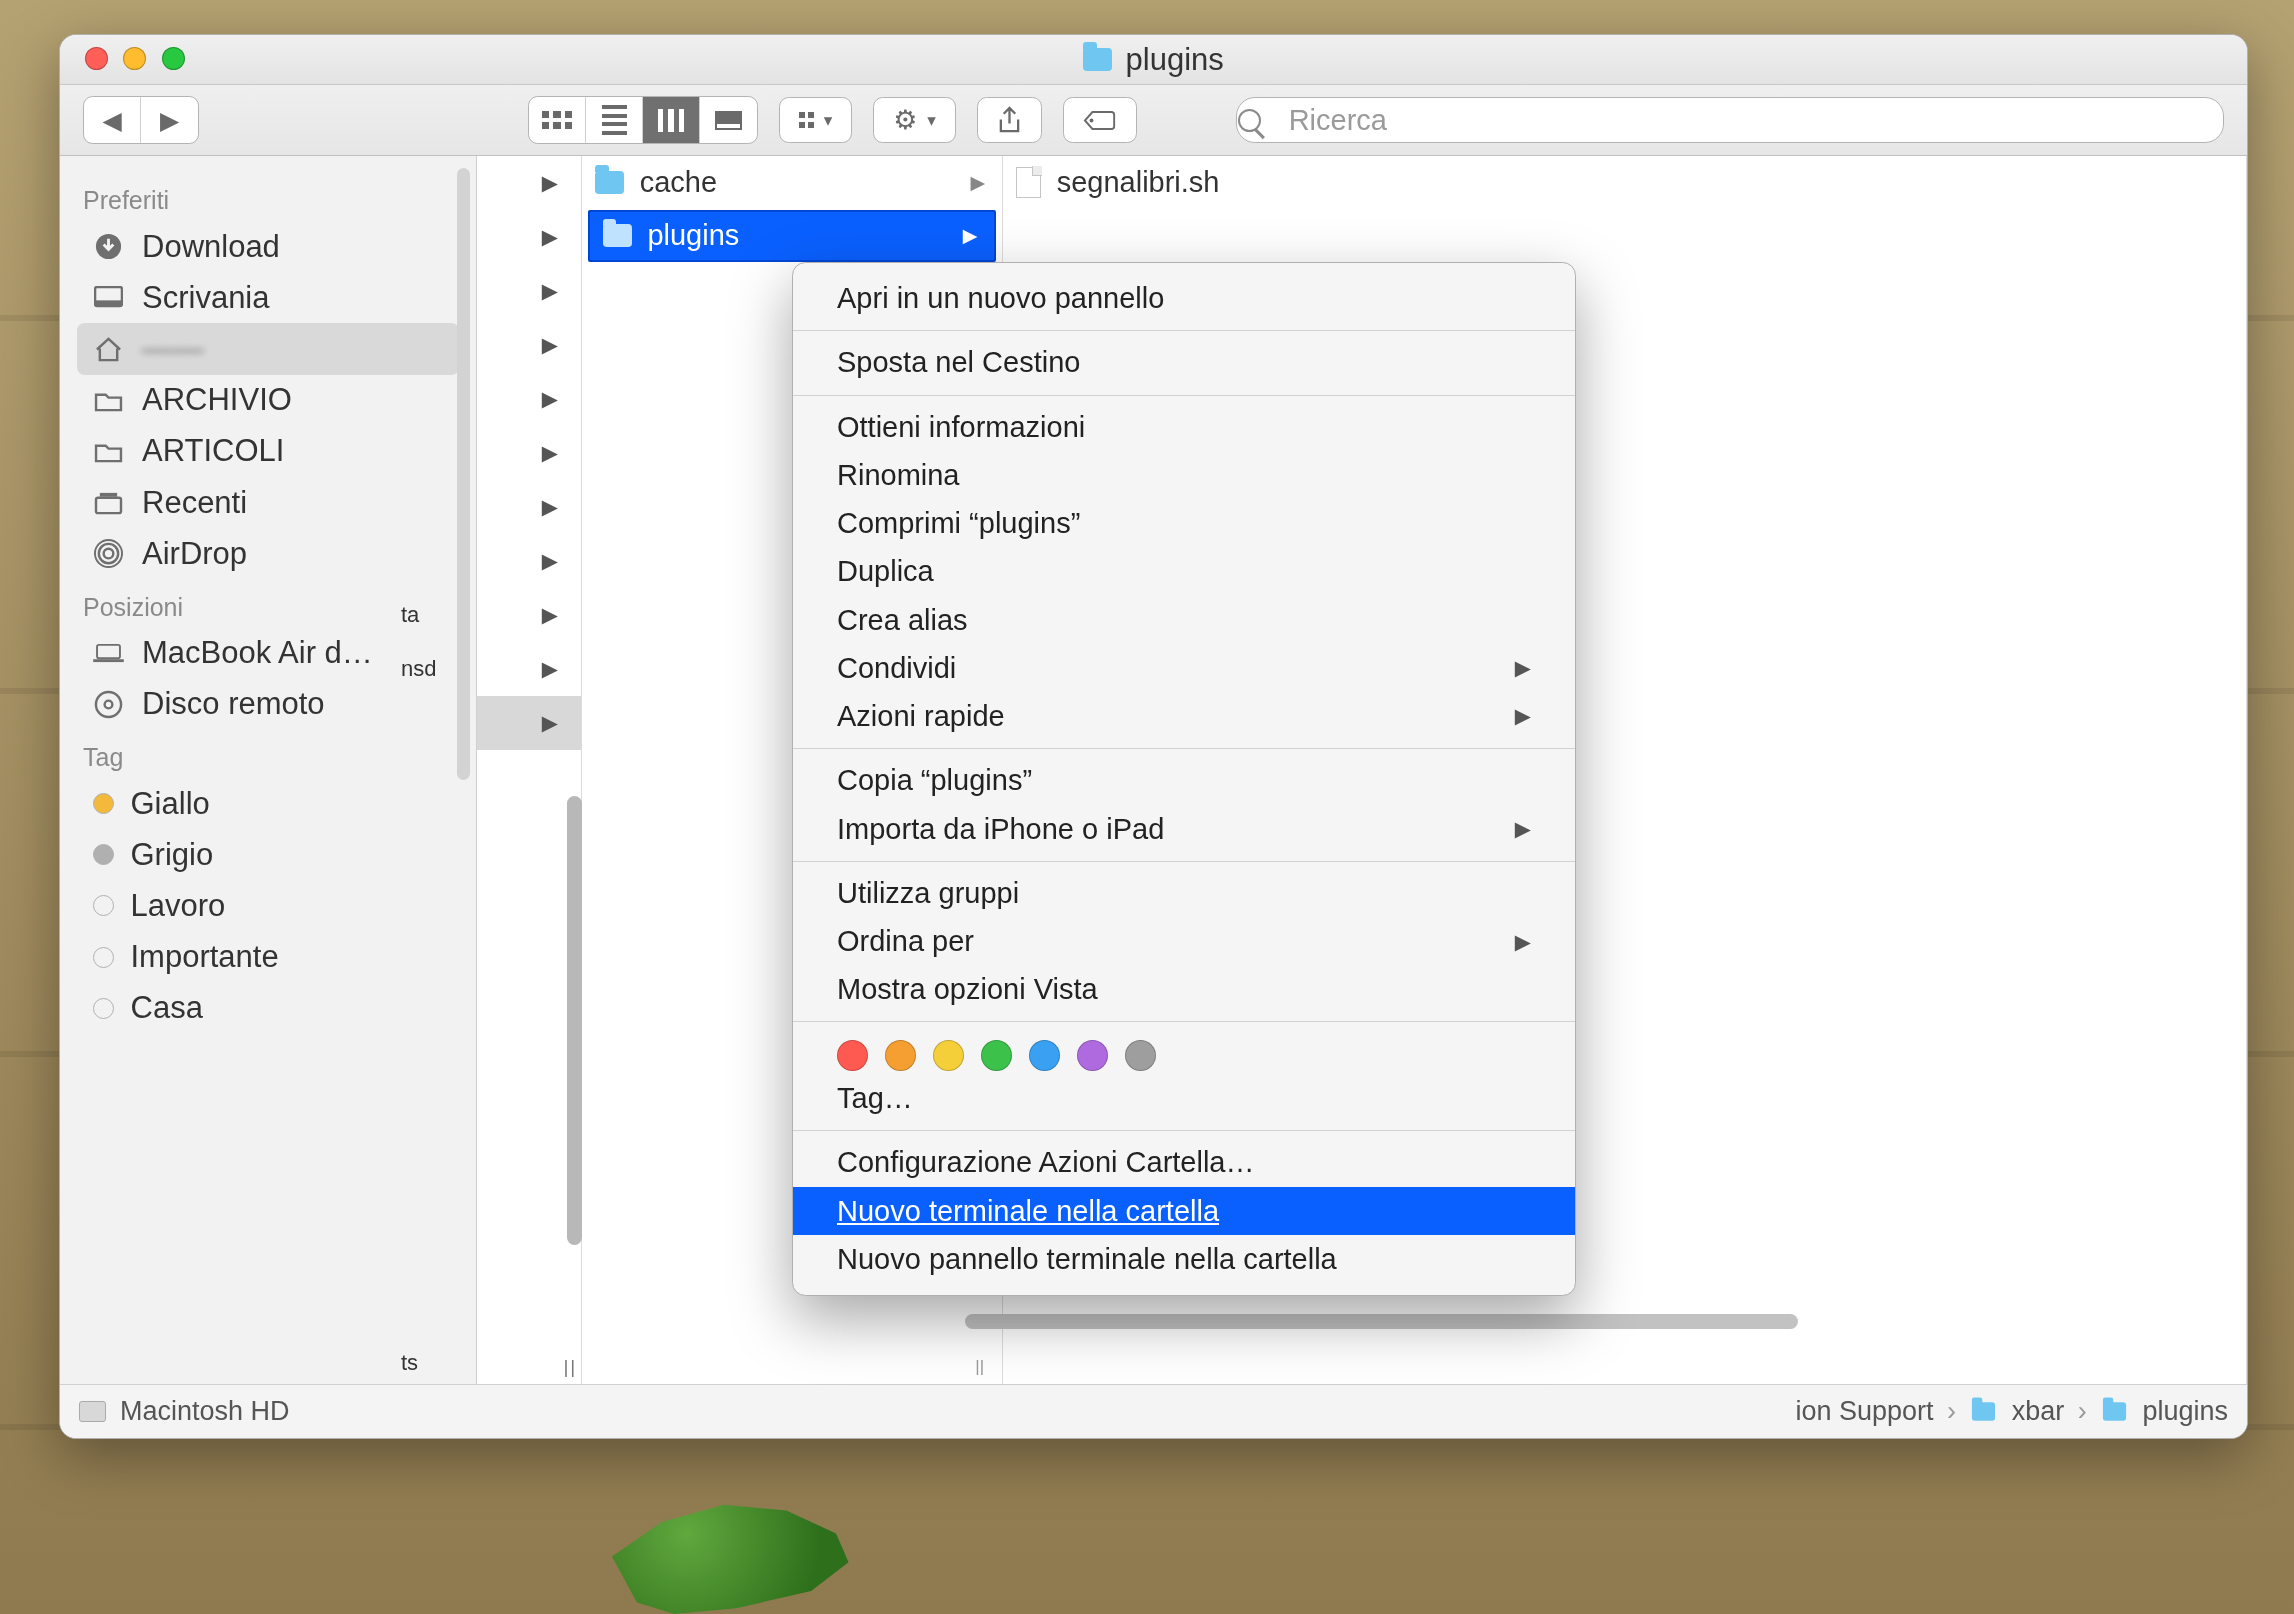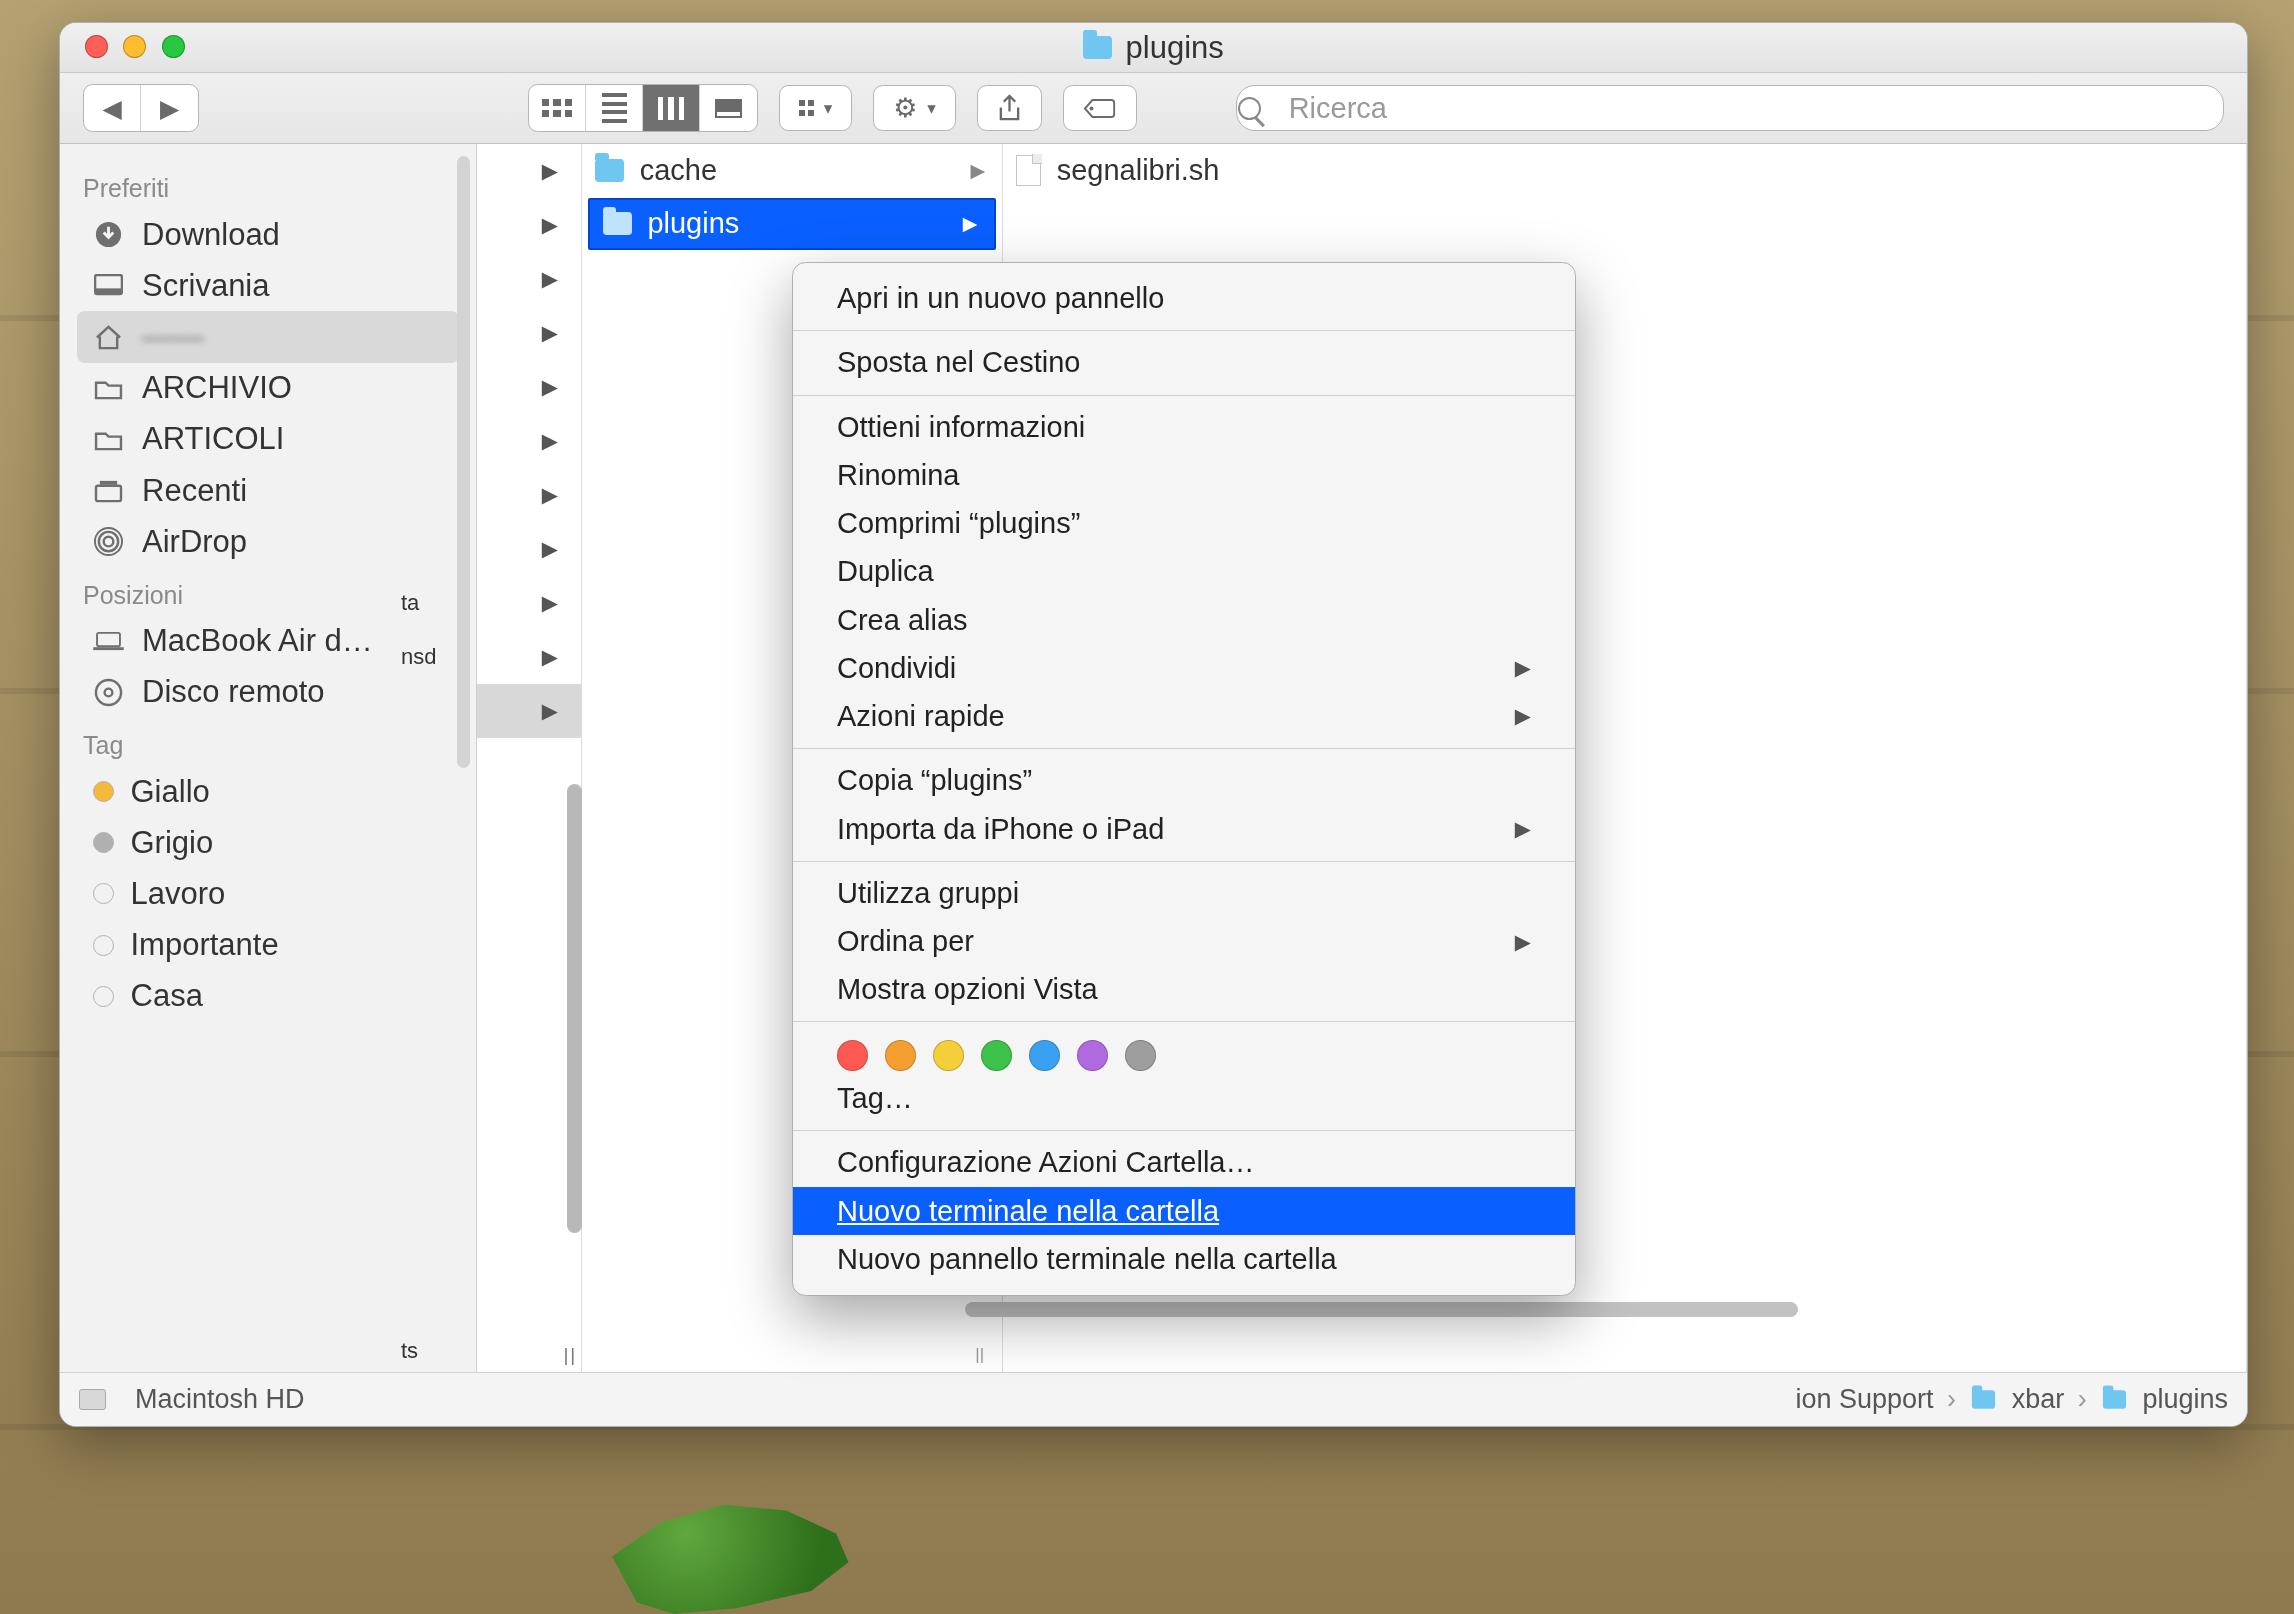--- a/index.html
+++ b/index.html
@@ -8,21 +8,21 @@
     background: linear-gradient(180deg, #b5a272 0%, #8f7a4f 100%);
     position: relative;
     overflow: hidden;
   }
   
   .plank { position:absolute; left:0; right:0; background:rgba(0,0,0,0.08); height:5.7px; }
   .plank.p1 { top:315px; } .plank.p2 { top:688px; } .plank.p3 { top:1051px; } .plank.p4 { top:1424px; }
 
   .window {
     position:absolute;
-    left:59px; top:22px;
+    left:59px; top:34px;
     width:2189px; height:1405px;
     background:#ececec;
     border:1.9px solid #b0b0b0;
     border-radius:17px;
     box-shadow:0 17px 57px rgba(0,0,0,0.35);
     display:flex; flex-direction:column;
     overflow:hidden;
   }
 
   
@@ -104,21 +104,21 @@
   .col3 { flex:1; }
   .file-row { height:52px; display:flex; align-items:center; padding:0 13.4px; gap:15.3px; font-size:29px; color:#333; }
   .doc-glyph { width:25px; height:31px; border:1.9px solid #c5c5c5; background:#fff; position:relative; }
   .doc-glyph::after { content:""; position:absolute; right:-1.9px; top:-1.9px; width:9.6px; height:9.6px; background:#ececec; border-left:1.9px solid #c5c5c5; border-bottom:1.9px solid #c5c5c5; }
 
   .col-resize { position:absolute; bottom:5.7px; width:21px; height:21px; color:#999; font-size:17px; }
 
   
   .pathbar {
     height:54px; border-top:1px solid #d0d0d0; background:#f4f4f4;
-    display:flex; align-items:center; gap:29px; padding:0 19px;
+    display:flex; align-items:center; gap:14px; padding:0 19px;
     font-size:27px; color:#555;
   }
   .pathbar .sep { color:#999; }
   .hdd-glyph { width:27px; height:21px; background:#d8d8d8; border:1px solid #aaa; border-radius:2.9px; }
   .pathbar .far { margin-left:auto; display:flex; gap:13.4px; align-items:center; }
   .hscroll { position:absolute; bottom:55px; right:449px; left:488px; height:15.3px; background:#c2c2c2; border-radius:7.6px; }
 
   
   .ctx {
     position:absolute; left:792px; top:262px;

